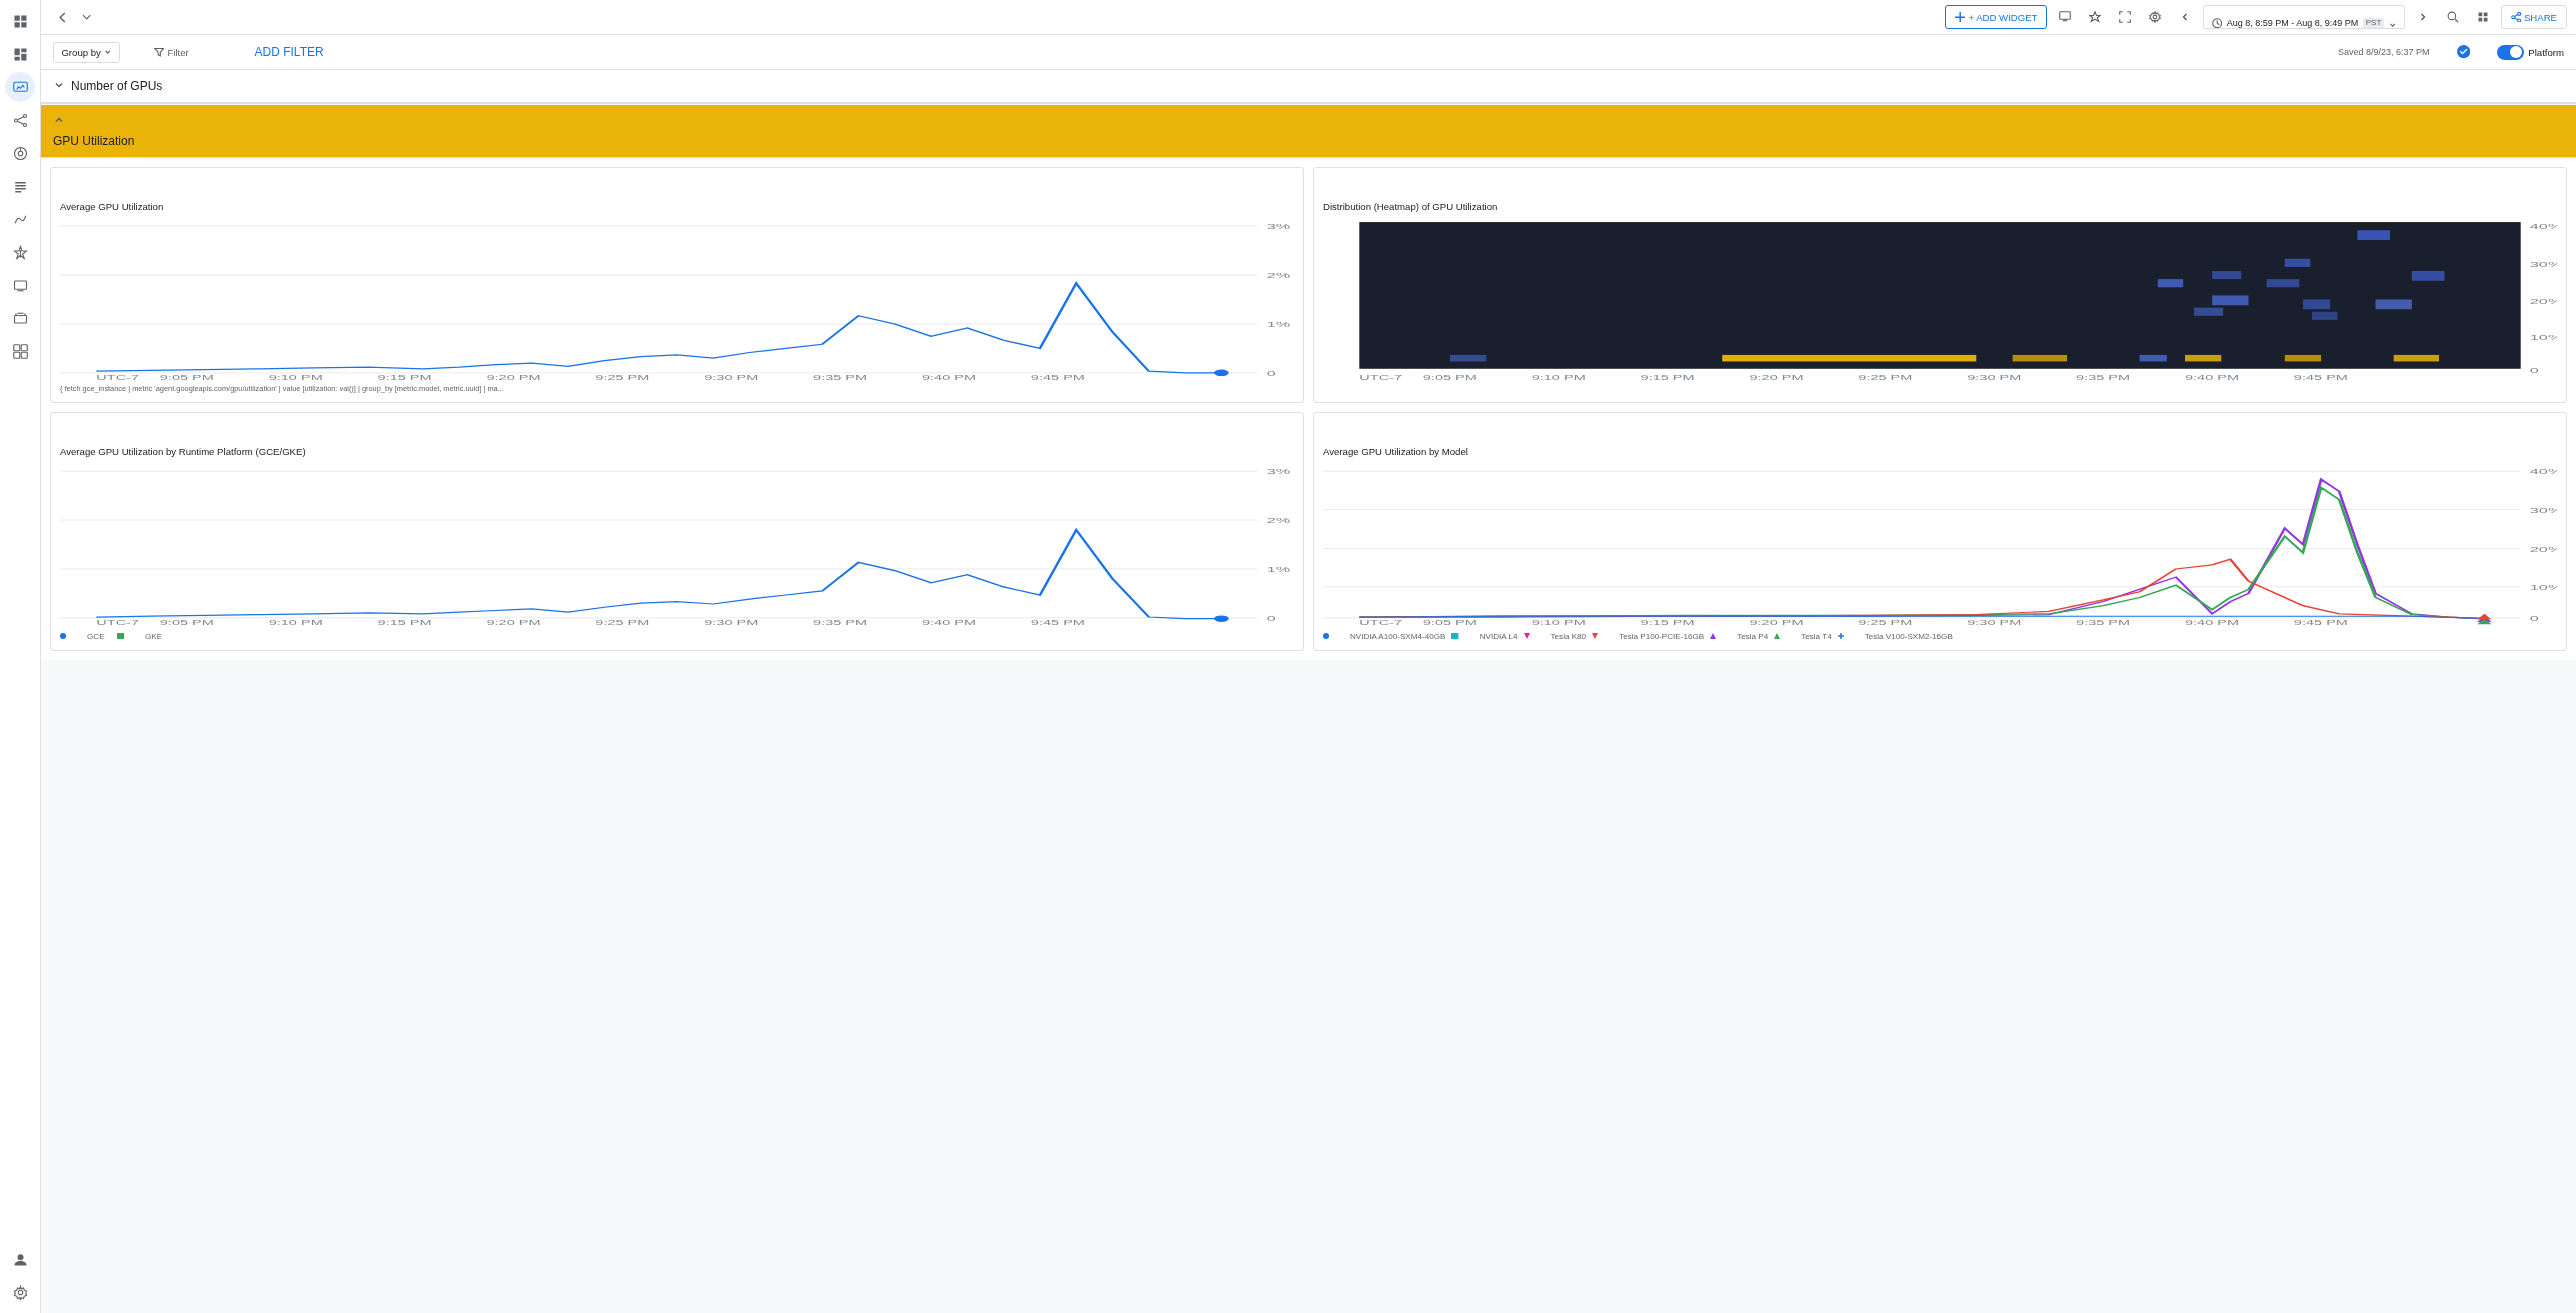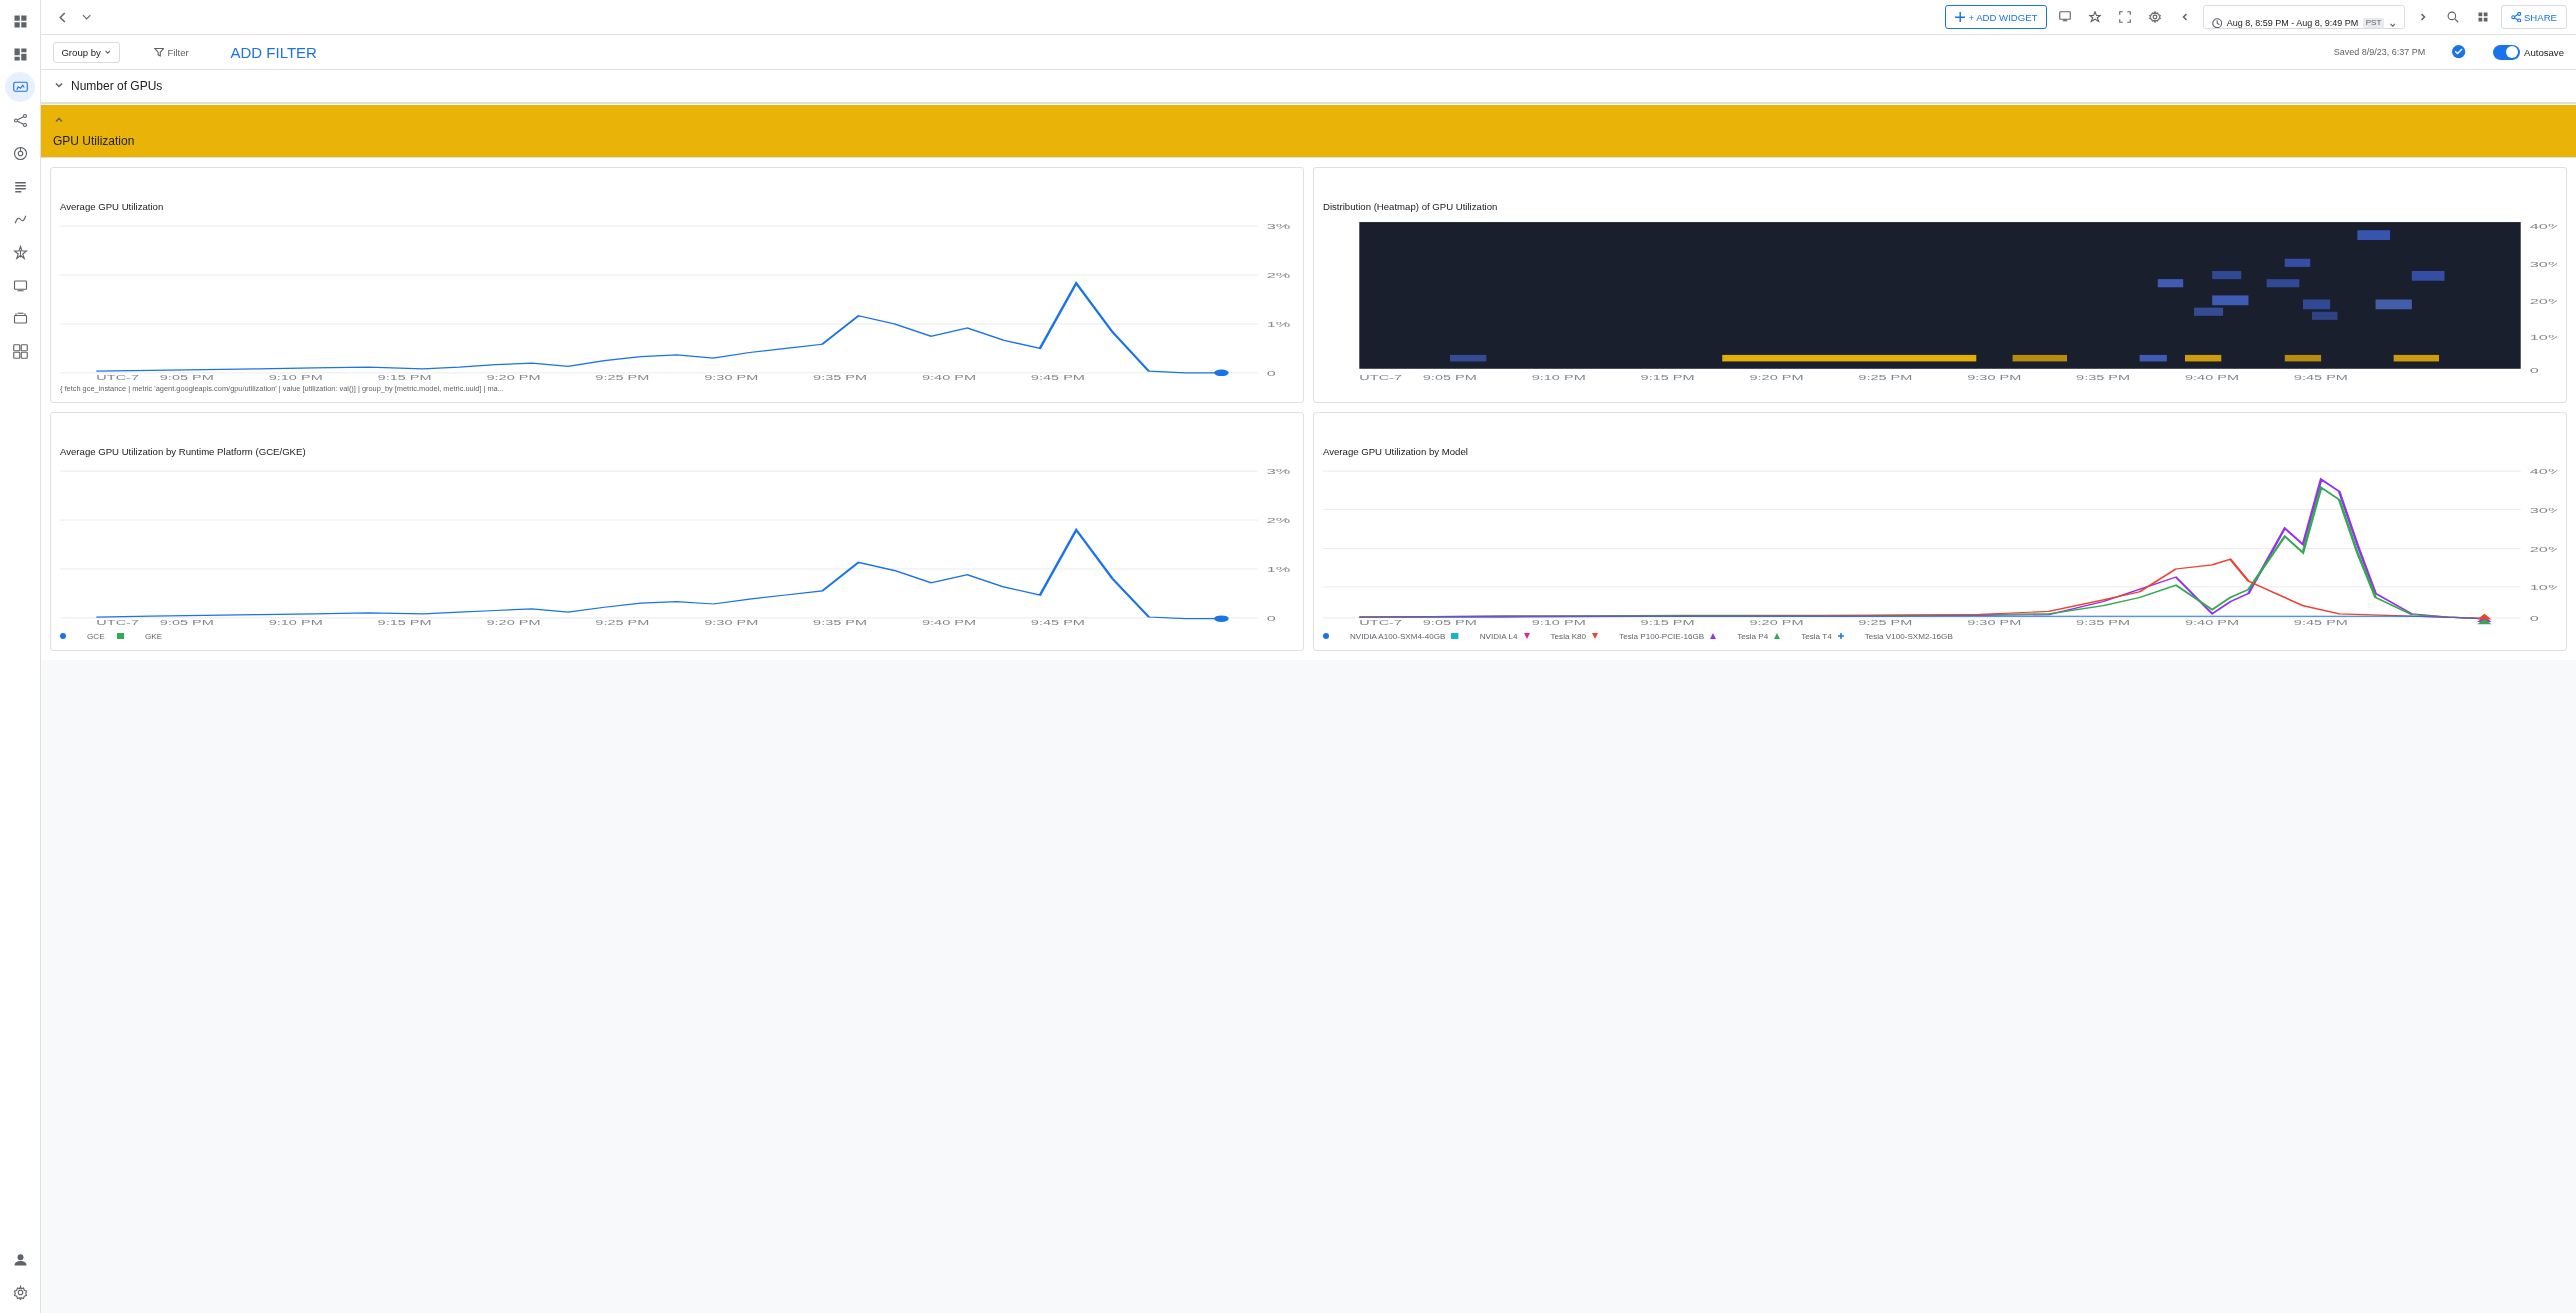--- a/index.html
+++ b/index.html
@@ -18,21 +18,21 @@
     .header-actions { display: flex; align-items: center; gap: 6px; }
     .header-btn { width: 24px; height: 24px; display: flex; align-items: center; justify-content: center; border-radius: 50%; border: none; background: none; cursor: pointer; color: #5f6368; }
     .add-widget-btn { display: flex; align-items: center; gap: 3px; padding: 0 9px; height: 24px; background: none; border: 0.7px solid #1a73e8; border-radius: 3px; color: #1a73e8; cursor: pointer; font-size: 9.6px; font-weight: 500; }
     .time-range { display: flex; align-items: flex-end; gap: 4.4px; padding: 0 7.4px; height: 24px; border: 0.7px solid #dadce0; border-radius: 3px; cursor: pointer; font-size: 9px; color: #202124; }
     .share-btn { display: flex; align-items: center; gap: 3px; padding: 0 9px; height: 24px; background: none; border: 0.7px solid #dadce0; border-radius: 3px; color: #1a73e8; cursor: pointer; font-size: 9.6px; font-weight: 500; }
 
     
     .toolbar { display: flex; align-items: center; height: 35px; background: #fff; border-bottom: 0.7px solid #e0e0e0; padding: 0 12px; gap: 27px; flex-shrink: 0; }
     .group-by-btn { display: flex; align-items: center; gap: 3px; padding: 0 7.4px; height: 21px; border: 0.7px solid #dadce0; border-radius: 3px; cursor: pointer; background: #fff; color: #202124; font-size: 9.6px; }
     .filter-btn { display: flex; align-items: center; gap: 3px; padding: 0 7.4px; height: 21px; border: none; background: none; cursor: pointer; color: #5f6368; font-size: 9.6px; }
-    .add-filter-btn { height: 21px; padding: 0 7.4px; border: none; background: none; cursor: pointer; color: #1a73e8; font-size: 15px; font-weight: 500; }
+    .add-filter-btn { height: 21px; padding: 0 7.4px; border: none; background: none; cursor: pointer; color: #1a73e8; font-size: 12px; font-weight: 500; margin-left: 24px; }
     .toolbar-spacer { flex: 1; }
     .saved-info { font-size: 9px; color: #5f6368; }
     .autosave-toggle { display: flex; align-items: center; gap: 4.4px; }
     .toggle-switch { width: 27px; height: 15px; background: #1a73e8; border-radius: 7.4px; position: relative; cursor: pointer; }
     .toggle-knob { width: 12px; height: 12px; background: #fff; border-radius: 50%; position: absolute; top: 1.5px; right: 1.5px; }
     .autosave-label { font-size: 9.6px; color: #202124; }
 
     
     .dashboard { flex: 1; overflow-y: auto; padding: 0; background: #f8f9fa; }
     .section { background: #fff; margin: 0 0 0.7px 0; }
@@ -272,21 +272,21 @@
       <span class="saved-info">Saved 8/9/23, 6:37 PM</span>
       <svg width="13.3" height="13.3" viewBox="0 0 18 18" fill="none">
           <circle cx="9" cy="9" r="9" fill="#1a73e8"></circle>
           <path d="M5 9 L7.5 11.5 L13 6" stroke="white" stroke-width="2" stroke-linecap="round"></path>
         </svg>
 
       <div class="autosave-toggle">
         <div class="toggle-switch">
           <div class="toggle-knob"></div>
         </div>
-        <span class="autosave-label">Autosave</span>
+        <span class="autosave-label">Platform</span>
       </div>
     </div>
 
     <div class="dashboard">
 
       <div class="section section-collapsed" style="border-bottom: 0.7px solid #e0e0e0;">
         <div class="section-header">
           <span>
             <svg width="12" height="12" viewBox="0 0 16 16" fill="none" stroke="#5f6368" stroke-width="2">
                 <path d="M4 6 L8 10 L12 6"></path>

